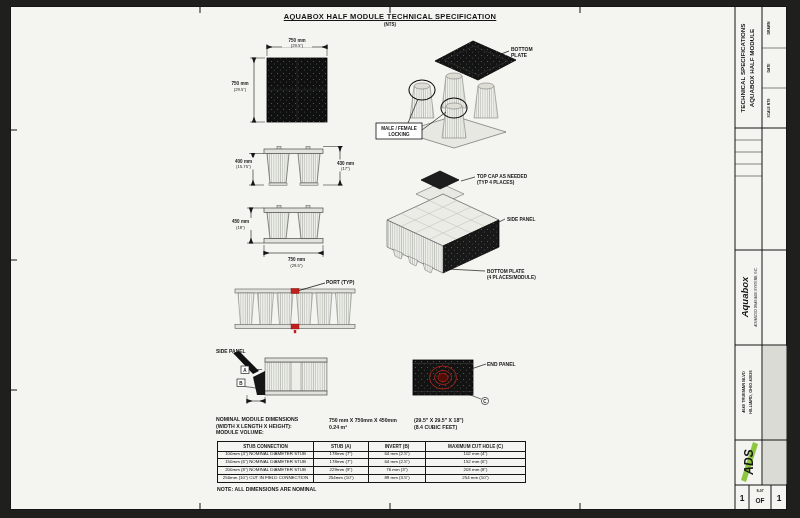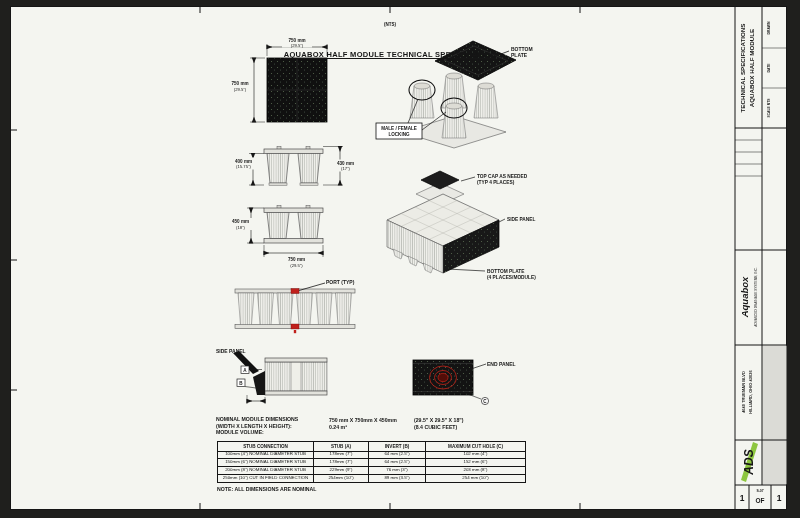--- a/index.html
+++ b/index.html
@@ -1,21 +1,21 @@
 <!DOCTYPE html>
 <html><head>
 <meta charset="utf-8">
 <style>
   html,body{margin:0;padding:0;background:#1f1f1d;font-family:"Liberation Sans",sans-serif;}
   #root{position:relative;width:800px;height:518px;overflow:hidden;}
   .sheet{position:absolute;left:10px;top:6px;width:777px;height:504px;background:#f4f5f0;border:1.5px solid #151515;box-sizing:border-box;}
   svg{position:absolute;left:0;top:0;}
   svg text{font-family:"Liberation Sans",sans-serif;fill:#161616;}
   .ovl{position:absolute;color:#151515;}
-  .title{left:190px;top:12px;width:400px;text-align:center;font-size:7.5px;font-weight:bold;text-decoration:underline;letter-spacing:.3px;margin-top:38px;}
+  .title{left:190px;top:12px;width:400px;text-align:center;font-size:7.5px;font-weight:bold;text-decoration:underline;letter-spacing:.3px;}
   .nts{left:190px;top:22px;width:400px;text-align:center;font-size:4.5px;font-weight:bold;}
   .noteL{left:216px;top:416px;font-size:5.2px;font-weight:bold;line-height:1.25;}
   .noteM{left:329px;top:417px;font-size:5.2px;font-weight:bold;line-height:1.35;}
   .noteR{left:414px;top:417px;font-size:5.2px;font-weight:bold;line-height:1.35;}
   .foot{left:217px;top:486px;font-size:5.2px;font-weight:bold;}
   table.spec{position:absolute;left:217px;top:441px;border-collapse:collapse;table-layout:fixed;border:1.2px solid #151515;}
   table.spec th,table.spec td{border:.7px solid #151515;padding:0 1px;text-align:center;font-size:4.4px;line-height:1.1;height:6.8px;color:#151515;overflow:hidden;white-space:nowrap;}
   table.spec th{font-size:4.6px;height:8.5px;}
 </style>
 </head>

